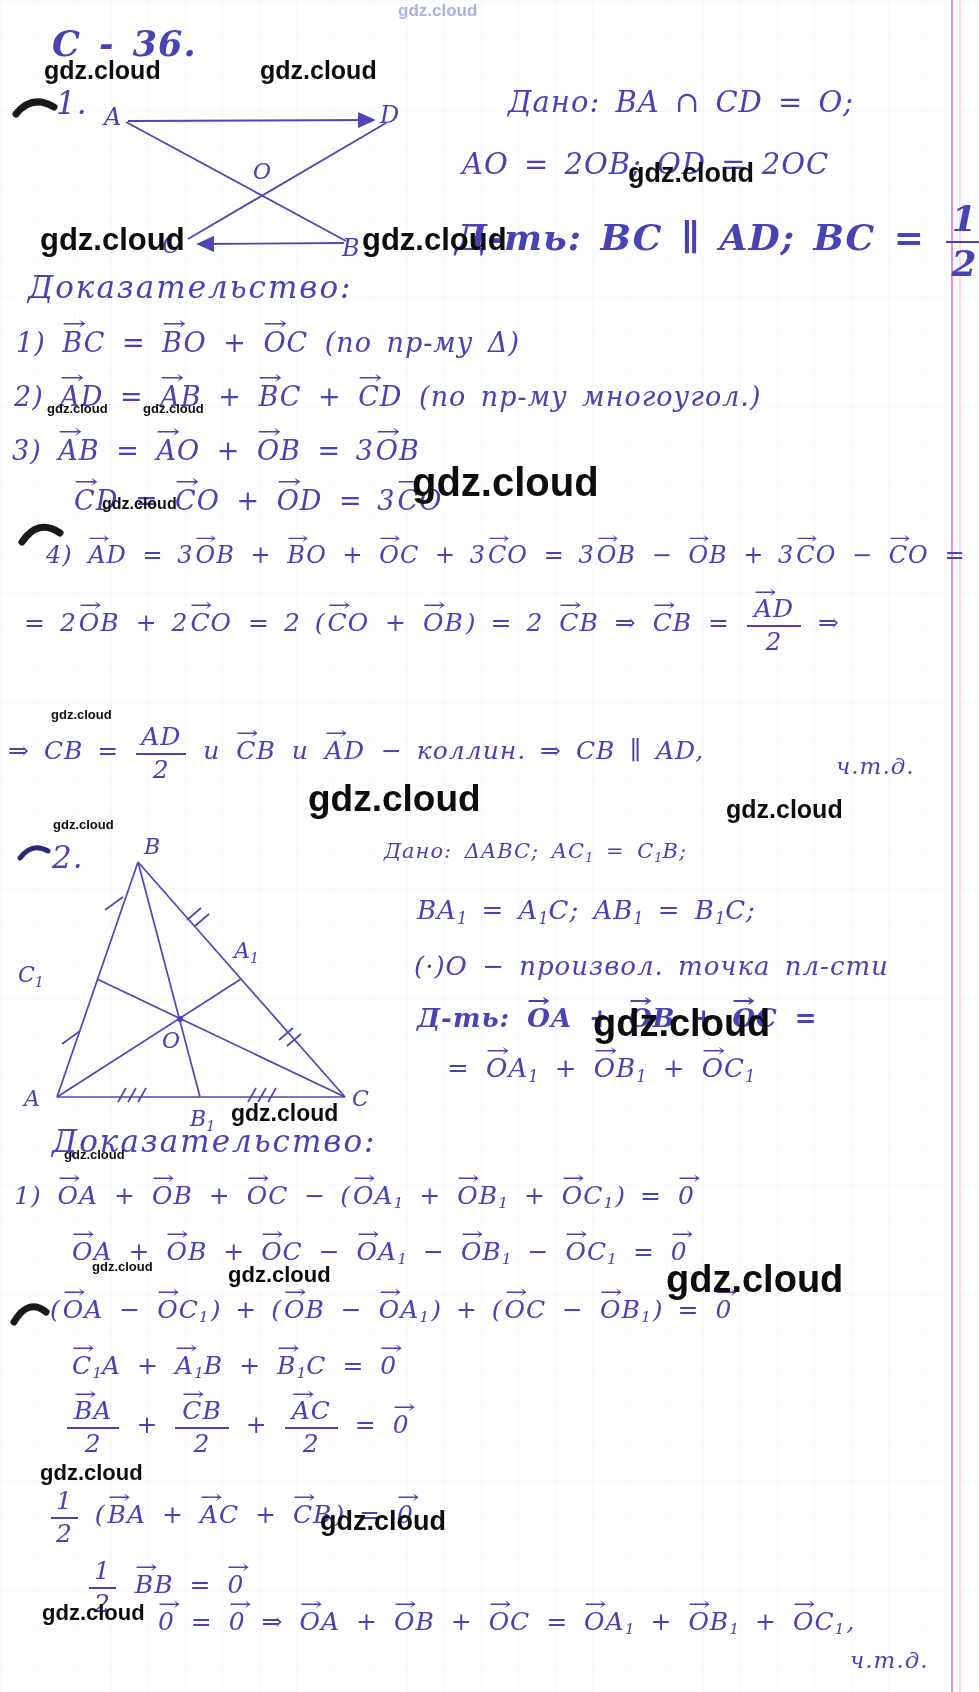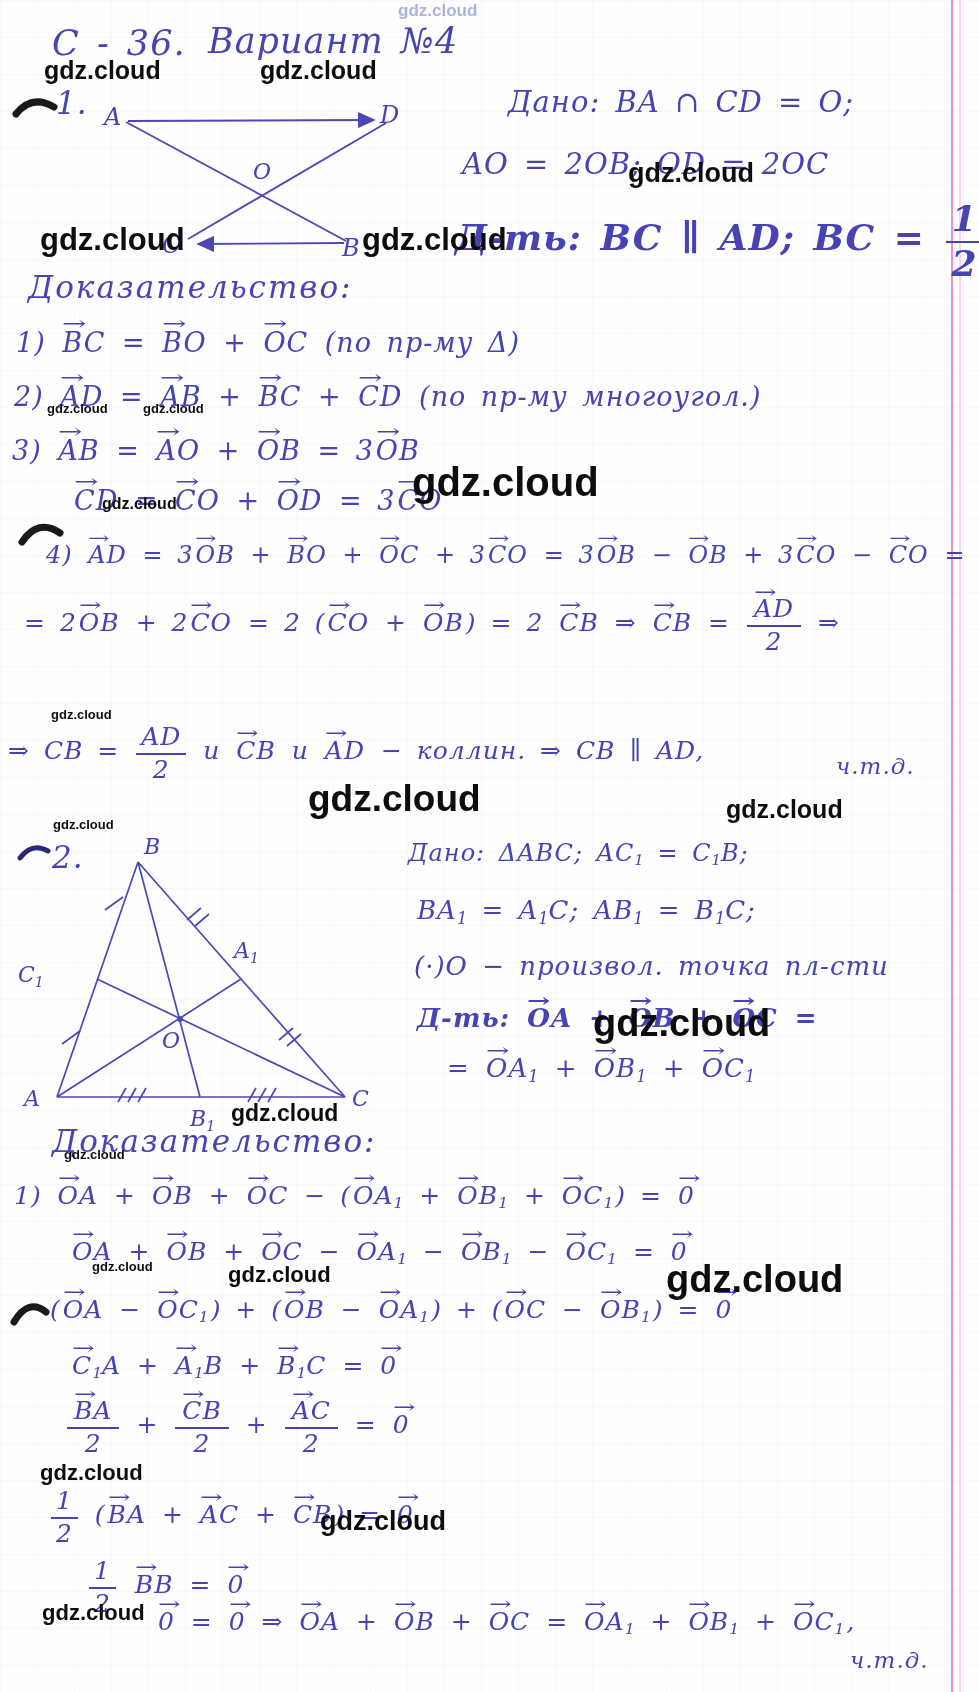--- a/index.html
+++ b/index.html
@@ -14,21 +14,21 @@
   }
   .margin-line{position:absolute;top:0;bottom:0;pointer-events:none;}
   #margin-line-1{left:951px;width:2px;background:#ef86de;opacity:.95;}
   #margin-line-2{left:959px;width:2px;background:#f5bdea;opacity:.6;}
 
   .mline{
     position:absolute;white-space:nowrap;
     color:#4843b2;font-style:italic;
     letter-spacing:1px;word-spacing:5px;line-height:1.25;
   }
-  .hdr{font-weight:normal;}
+  .hdr{font-weight:bold;}
   .wm{
     position:absolute;color:#0d0d0d;
     font-family:"Liberation Sans", sans-serif;font-weight:600;
     letter-spacing:0;white-space:nowrap;line-height:1;
   }
   .wm.outline{color:rgba(104,114,196,0.55);font-weight:700;}
 
   
   .vec{position:relative;display:inline-block;padding:0 2px;}
   .vec .arr{
@@ -52,21 +52,20 @@
 </style>
 </head>
 <body>
 
 <div id="page">
 
   <div id="margin-line-1" class="margin-line"></div>
   <div id="margin-line-2" class="margin-line"></div>
 
   <div class="mline hdr" style="left:52px;top:22px;font-size:35px;"><span>С - 36.</span></div>
-  <div class="mline hdr" style="left:208px;top:20px;font-size:35px;"><span>Вариант №4</span></div>
 
   <div class="mline" style="left:56px;top:84px;font-size:31px;">1.</div>
   <div class="mline" style="left:52px;top:838px;font-size:31px;">2.</div>
 
   <div class="mline" style="left:28px;top:268px;font-size:31px;letter-spacing:2px;">Доказательство:</div>
   <div class="mline" style="left:52px;top:1122px;font-size:31px;letter-spacing:2px;">Доказательство:</div>
 
   <svg id="diagram1" style="left:90px;top:95px;" width="360" height="175" viewBox="0 0 360 175">
     <defs>
       <marker id="ah1" markerWidth="11" markerHeight="9" refX="9" refY="4.5" orient="auto">
@@ -139,21 +138,21 @@
       <div class="mline" style="left: 46px; top: 540px; font-size: 24px;">4) <span class="vec"><span class="arr">→</span><span class="vb">AD</span></span> = 3<span class="vec"><span class="arr">→</span><span class="vb">OB</span></span> + <span class="vec"><span class="arr">→</span><span class="vb">BO</span></span> + <span class="vec"><span class="arr">→</span><span class="vb">OC</span></span> + 3<span class="vec"><span class="arr">→</span><span class="vb">CO</span></span> = 3<span class="vec"><span class="arr">→</span><span class="vb">OB</span></span> − <span class="vec"><span class="arr">→</span><span class="vb">OB</span></span> + 3<span class="vec"><span class="arr">→</span><span class="vb">CO</span></span> − <span class="vec"><span class="arr">→</span><span class="vb">CO</span></span> =</div>
       <div class="mline" style="left: 24px; top: 594px; font-size: 25px;">= 2<span class="vec"><span class="arr">→</span><span class="vb">OB</span></span> + 2<span class="vec"><span class="arr">→</span><span class="vb">CO</span></span> = 2 (<span class="vec"><span class="arr">→</span><span class="vb">CO</span></span> + <span class="vec"><span class="arr">→</span><span class="vb">OB</span></span>) = 2 <span class="vec"><span class="arr">→</span><span class="vb">CB</span></span>  ⇒  <span class="vec"><span class="arr">→</span><span class="vb">CB</span></span> = <span class="frac">
           <span class="fn"><span class="vec"><span class="arr">→</span><span class="vb">AD</span></span></span>
           <span class="fd">2</span>
         </span>  ⇒</div>
       <div class="mline" style="left: 8px; top: 722px; font-size: 25px;">⇒  CB = <span class="frac">
           <span class="fn">AD</span>
           <span class="fd">2</span>
         </span>  и  <span class="vec"><span class="arr">→</span><span class="vb">CB</span></span> и <span class="vec"><span class="arr">→</span><span class="vb">AD</span></span> − коллин. ⇒ CB ∥ AD,</div>
       <div class="mline" style="left: 836px; top: 752px; font-size: 23px;">ч.т.д.</div>
-      <div class="mline" style="left: 408px; top: 838px; font-size: 24px;">Дано: ΔABC; AC<sub>1</sub> = C<sub>1</sub>B;</div>
+      <div class="mline" style="left: 384px; top: 838px; font-size: 21px;">Дано: ΔABC; AC<sub>1</sub> = C<sub>1</sub>B;</div>
       <div class="mline" style="left: 417px; top: 894px; font-size: 26px;">BA<sub>1</sub> = A<sub>1</sub>C; AB<sub>1</sub> = B<sub>1</sub>C;</div>
       <div class="mline" style="left: 414px; top: 950px; font-size: 26px;">(·)O − произвол. точка пл-сти</div>
       <div class="mline" style="left: 417px; top: 1002px; font-size: 26px; font-weight: bold;">Д-ть: <span class="vec"><span class="arr">→</span><span class="vb">OA</span></span> + <span class="vec"><span class="arr">→</span><span class="vb">OB</span></span> + <span class="vec"><span class="arr">→</span><span class="vb">OC</span></span> =</div>
       <div class="mline" style="left: 447px; top: 1052px; font-size: 26px;">= <span class="vec"><span class="arr">→</span><span class="vb">OA<sub>1</sub></span></span> + <span class="vec"><span class="arr">→</span><span class="vb">OB<sub>1</sub></span></span> + <span class="vec"><span class="arr">→</span><span class="vb">OC<sub>1</sub></span></span></div>
       <div class="mline" style="left: 14px; top: 1180px; font-size: 25px;">1) <span class="vec"><span class="arr">→</span><span class="vb">OA</span></span> + <span class="vec"><span class="arr">→</span><span class="vb">OB</span></span> + <span class="vec"><span class="arr">→</span><span class="vb">OC</span></span> − (<span class="vec"><span class="arr">→</span><span class="vb">OA<sub>1</sub></span></span> + <span class="vec"><span class="arr">→</span><span class="vb">OB<sub>1</sub></span></span> + <span class="vec"><span class="arr">→</span><span class="vb">OC<sub>1</sub></span></span>) = <span class="vec"><span class="arr">→</span><span class="vb">0</span></span></div>
       <div class="mline" style="left: 70px; top: 1236px; font-size: 25px;"><span class="vec"><span class="arr">→</span><span class="vb">OA</span></span> + <span class="vec"><span class="arr">→</span><span class="vb">OB</span></span> + <span class="vec"><span class="arr">→</span><span class="vb">OC</span></span> − <span class="vec"><span class="arr">→</span><span class="vb">OA<sub>1</sub></span></span> − <span class="vec"><span class="arr">→</span><span class="vb">OB<sub>1</sub></span></span> − <span class="vec"><span class="arr">→</span><span class="vb">OC<sub>1</sub></span></span> = <span class="vec"><span class="arr">→</span><span class="vb">0</span></span></div>
       <div class="mline" style="left: 50px; top: 1294px; font-size: 25px;">(<span class="vec"><span class="arr">→</span><span class="vb">OA</span></span> − <span class="vec"><span class="arr">→</span><span class="vb">OC<sub>1</sub></span></span>) + (<span class="vec"><span class="arr">→</span><span class="vb">OB</span></span> − <span class="vec"><span class="arr">→</span><span class="vb">OA<sub>1</sub></span></span>) + (<span class="vec"><span class="arr">→</span><span class="vb">OC</span></span> − <span class="vec"><span class="arr">→</span><span class="vb">OB<sub>1</sub></span></span>) = <span class="vec"><span class="arr">→</span><span class="vb">0</span></span></div>
       <div class="mline" style="left: 70px; top: 1350px; font-size: 25px;"><span class="vec"><span class="arr">→</span><span class="vb">C<sub>1</sub>A</span></span> + <span class="vec"><span class="arr">→</span><span class="vb">A<sub>1</sub>B</span></span> + <span class="vec"><span class="arr">→</span><span class="vb">B<sub>1</sub>C</span></span> = <span class="vec"><span class="arr">→</span><span class="vb">0</span></span></div>
       <div class="mline" style="left: 64px; top: 1396px; font-size: 25px;"><span class="frac">
           <span class="fn"><span class="vec"><span class="arr">→</span><span class="vb">BA</span></span></span>

